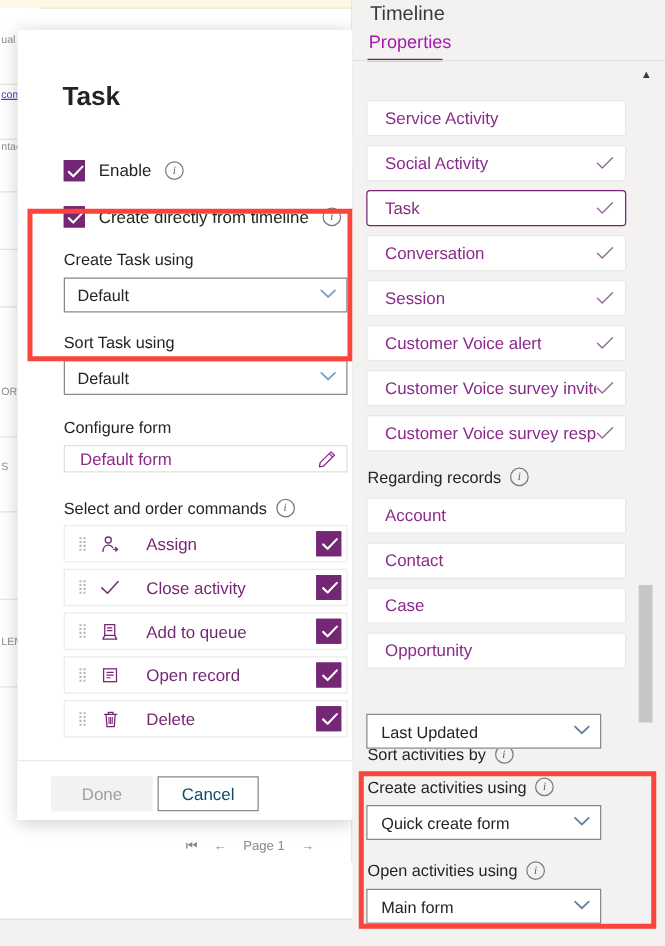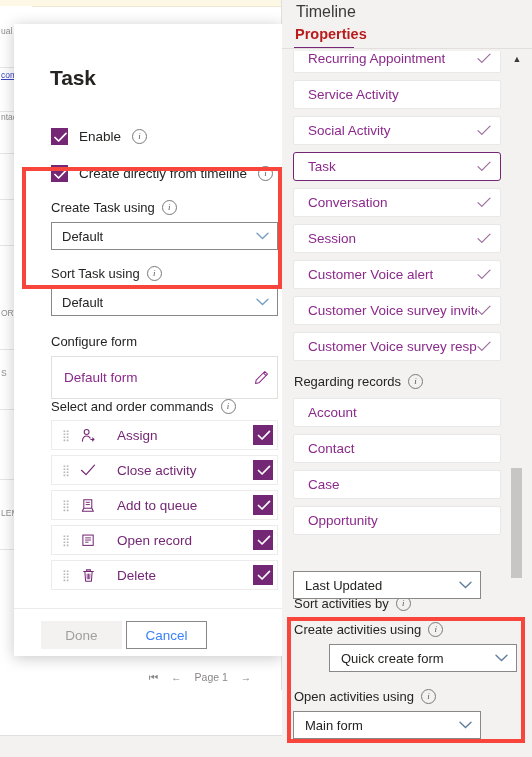--- a/index.html
+++ b/index.html
@@ -40,59 +40,59 @@
   #dlg-title{position:absolute;left:36px;top:42px;font-size:21px;color:#252423;font-weight:600;letter-spacing:-0.1px;}
 
   .chk-row{position:absolute;left:37px;display:flex;align-items:center;gap:11px;}
   .chk-box{width:17px;height:17px;background:#742774;border:1px solid #742774;box-sizing:border-box;position:relative;flex:0 0 auto;}
   .chk-box svg{position:absolute;left:2px;top:3px;}
   .chk-label{font-size:13.5px;color:#252423;}
   .info-i{display:inline-block;width:13px;height:13px;border:1.2px solid #7a7a7a;border-radius:50%;
     font-size:9px;line-height:12px;text-align:center;color:#5a5a5a;font-family:"Liberation Serif",serif;font-style:italic;
     flex:0 0 auto;position:relative;top:0px;}
 
-  .field-label{font-size:13px;color:#252423;display:flex;align-items:flex-start;gap:7px;}
+  .field-label{font-size:13px;color:#252423;display:flex;align-items:flex-start;gap:7px;flex-direction:column;}
   .dd{
     box-sizing:border-box;height:28px;background:#fff;border:1px solid #8a8886;
     display:flex;align-items:center;padding:0 8px 0 10px;font-size:13px;color:#252423;
   }
   .dd .caret{margin-left:auto;color:#7a9fc4;font-size:11px;line-height:1;}
 
   #red-box-left{
     position:absolute;left:22px;top:167px;width:260px;height:122px;
     border:4px solid #f8463c;box-sizing:border-box;pointer-events:none;
   }
 
   #configure-label{position:absolute;left:37px;top:310px;font-size:13px;color:#252423;}
-  #configure-box{position:absolute;left:37px;top:332px;width:227px;height:43px;border:1px solid #e1dfdd;box-sizing:border-box;
+  #configure-box{position:absolute;left:37px;top:332px;width:227px;height:22px;border:1px solid #e1dfdd;box-sizing:border-box;
     display:flex;align-items:center;padding:0 8px 0 12px;}
   #configure-box .cf-text{font-size:13.5px;color:#8b2a8b;}
   #configure-box .pencil{margin-left:auto;color:#8b2a8b;display:flex;}
 
   #cmd-label{position:absolute;left:37px;top:375px;font-size:13px;color:#252423;display:flex;align-items:center;gap:7px;}
   #cmd-list{position:absolute;left:37px;top:396px;width:227px;}
   .cmd-item{
     box-sizing:border-box;height:30px;margin-bottom:5px;border:1px solid #ececec;background:#fff;
     display:flex;align-items:center;padding:0 4px 0 10px;
   }
   .cmd-grip{color:#b8b6b4;font-size:11px;letter-spacing:0px;line-height:8px;width:12px;flex:0 0 auto;}
   .cmd-ico{width:20px;flex:0 0 auto;display:flex;align-items:center;justify-content:center;color:#742774;margin-left:4px;}
   .cmd-name{font-size:13.5px;color:#742774;margin-left:19px;}
   .cmd-chk{margin-left:auto;width:20px;height:20px;background:#742774;border:1px solid #742774;box-sizing:border-box;position:relative;flex:0 0 auto;}
   .cmd-chk svg{position:absolute;left:3px;top:4px;}
 
   #dlg-footer{position:absolute;left:14px;top:608px;width:268px;height:48px;background:#fff;border-top:1px solid #edebe9;box-sizing:border-box;}
   .btn{position:absolute;top:12px;height:28px;box-sizing:border-box;display:flex;align-items:center;justify-content:center;font-size:13.5px;}
   #btn-done{left:27px;width:81px;background:#f3f2f1;color:#a19f9d;border:1px solid #f3f2f1;}
-  #btn-cancel{left:112px;width:81px;background:#fff;color:#3b82f6;border:1px solid #8a8886;}
+  #btn-cancel{left:112px;width:81px;background:#fff;color:#0c4a6e;border:1px solid #8a8886;}
 
   
   #rpanel{position:absolute;left:282px;top:0;width:250px;height:757px;background:#f3f2f1;}
   #rp-breadcrumb{position:absolute;left:14px;top:3px;font-size:16px;color:#3b3a39;}
-  #rp-tab{position:absolute;left:13px;top:26px;font-size:14.5px;color:#b91c1c;font-weight:700;}
+  #rp-tab{position:absolute;left:13px;top:26px;font-size:14.5px;color:#a21caf;font-weight:400;}
   #rp-tab-underline{position:absolute;left:12px;top:47px;width:60px;height:3px;background:#742774;}
   #rp-divider{position:absolute;left:0;top:48px;width:250px;height:1px;background:#e1dfdd;}
   #rp-scroll-area{position:absolute;left:0;top:49px;width:250px;height:708px;overflow:hidden;}
 
   .rp-item{
     box-sizing:border-box;position:absolute;left:11px;width:208px;height:29px;background:#fff;border:1px solid #e8e8e8;border-radius:2px;
     display:flex;align-items:center;padding:0 9px 0 14px;
   }
   .rp-item.sel{border:1.6px solid #742774;border-radius:3px;}
   .rp-item .rp-name{font-size:13.5px;color:#8b2a8b;white-space:nowrap;overflow:hidden;}
@@ -303,28 +303,20 @@
 <div id="red-box-left"></div>
 
 <div id="rpanel">
   <div id="rp-breadcrumb">Timeline</div>
   <div id="rp-tab">Properties</div>
   <div id="rp-tab-underline"></div>
   <div id="rp-divider"></div>
 
   <div id="rp-scroll-area">
 
-    <div class="rp-item" style="top:-5px;">
-      <span class="rp-name">Recurring Appointment</span>
-      <span class="rp-check">
-        <svg width="14" height="11" viewBox="0 0 14 11">
-            <path d="M1 5.6 L4.8 9.4 L13 1.2" stroke="#9b6a9b" stroke-width="1.15" fill="none" stroke-linecap="round" stroke-linejoin="round"></path>
-          </svg>
-      </span>
-    </div>
     <div class="rp-item" style="top:31px;">
       <span class="rp-name">Service Activity</span>
     </div>
     <div class="rp-item" style="top:67px;">
       <span class="rp-name">Social Activity</span>
       <span class="rp-check">
         <svg width="14" height="11" viewBox="0 0 14 11">
             <path d="M1 5.6 L4.8 9.4 L13 1.2" stroke="#9b6a9b" stroke-width="1.15" fill="none" stroke-linecap="round" stroke-linejoin="round"></path>
           </svg>
       </span>
@@ -405,21 +397,21 @@
         <svg width="13" height="8" viewBox="0 0 13 8">
             <path d="M1 1.3 L6.5 6.6 L12 1.3" stroke="#5f7f9f" stroke-width="1.4" fill="none" stroke-linecap="round"></path>
           </svg>
       </span>
     </div>
 
     <div class="rp-section" style="top:573px;">
       <span>Create activities using</span>
       <span class="info-i">i</span>
     </div>
-    <div class="rp-dd" style="top:595px;margin-left:36px;">
+    <div class="rp-dd" style="top:595px;">
       <span>Quick create form</span>
       <span class="caret">
         <svg width="13" height="8" viewBox="0 0 13 8">
             <path d="M1 1.3 L6.5 6.6 L12 1.3" stroke="#5f7f9f" stroke-width="1.4" fill="none" stroke-linecap="round"></path>
           </svg>
       </span>
     </div>
 
     <div class="rp-section" style="top:640px;">
       <span>Open activities using</span>

